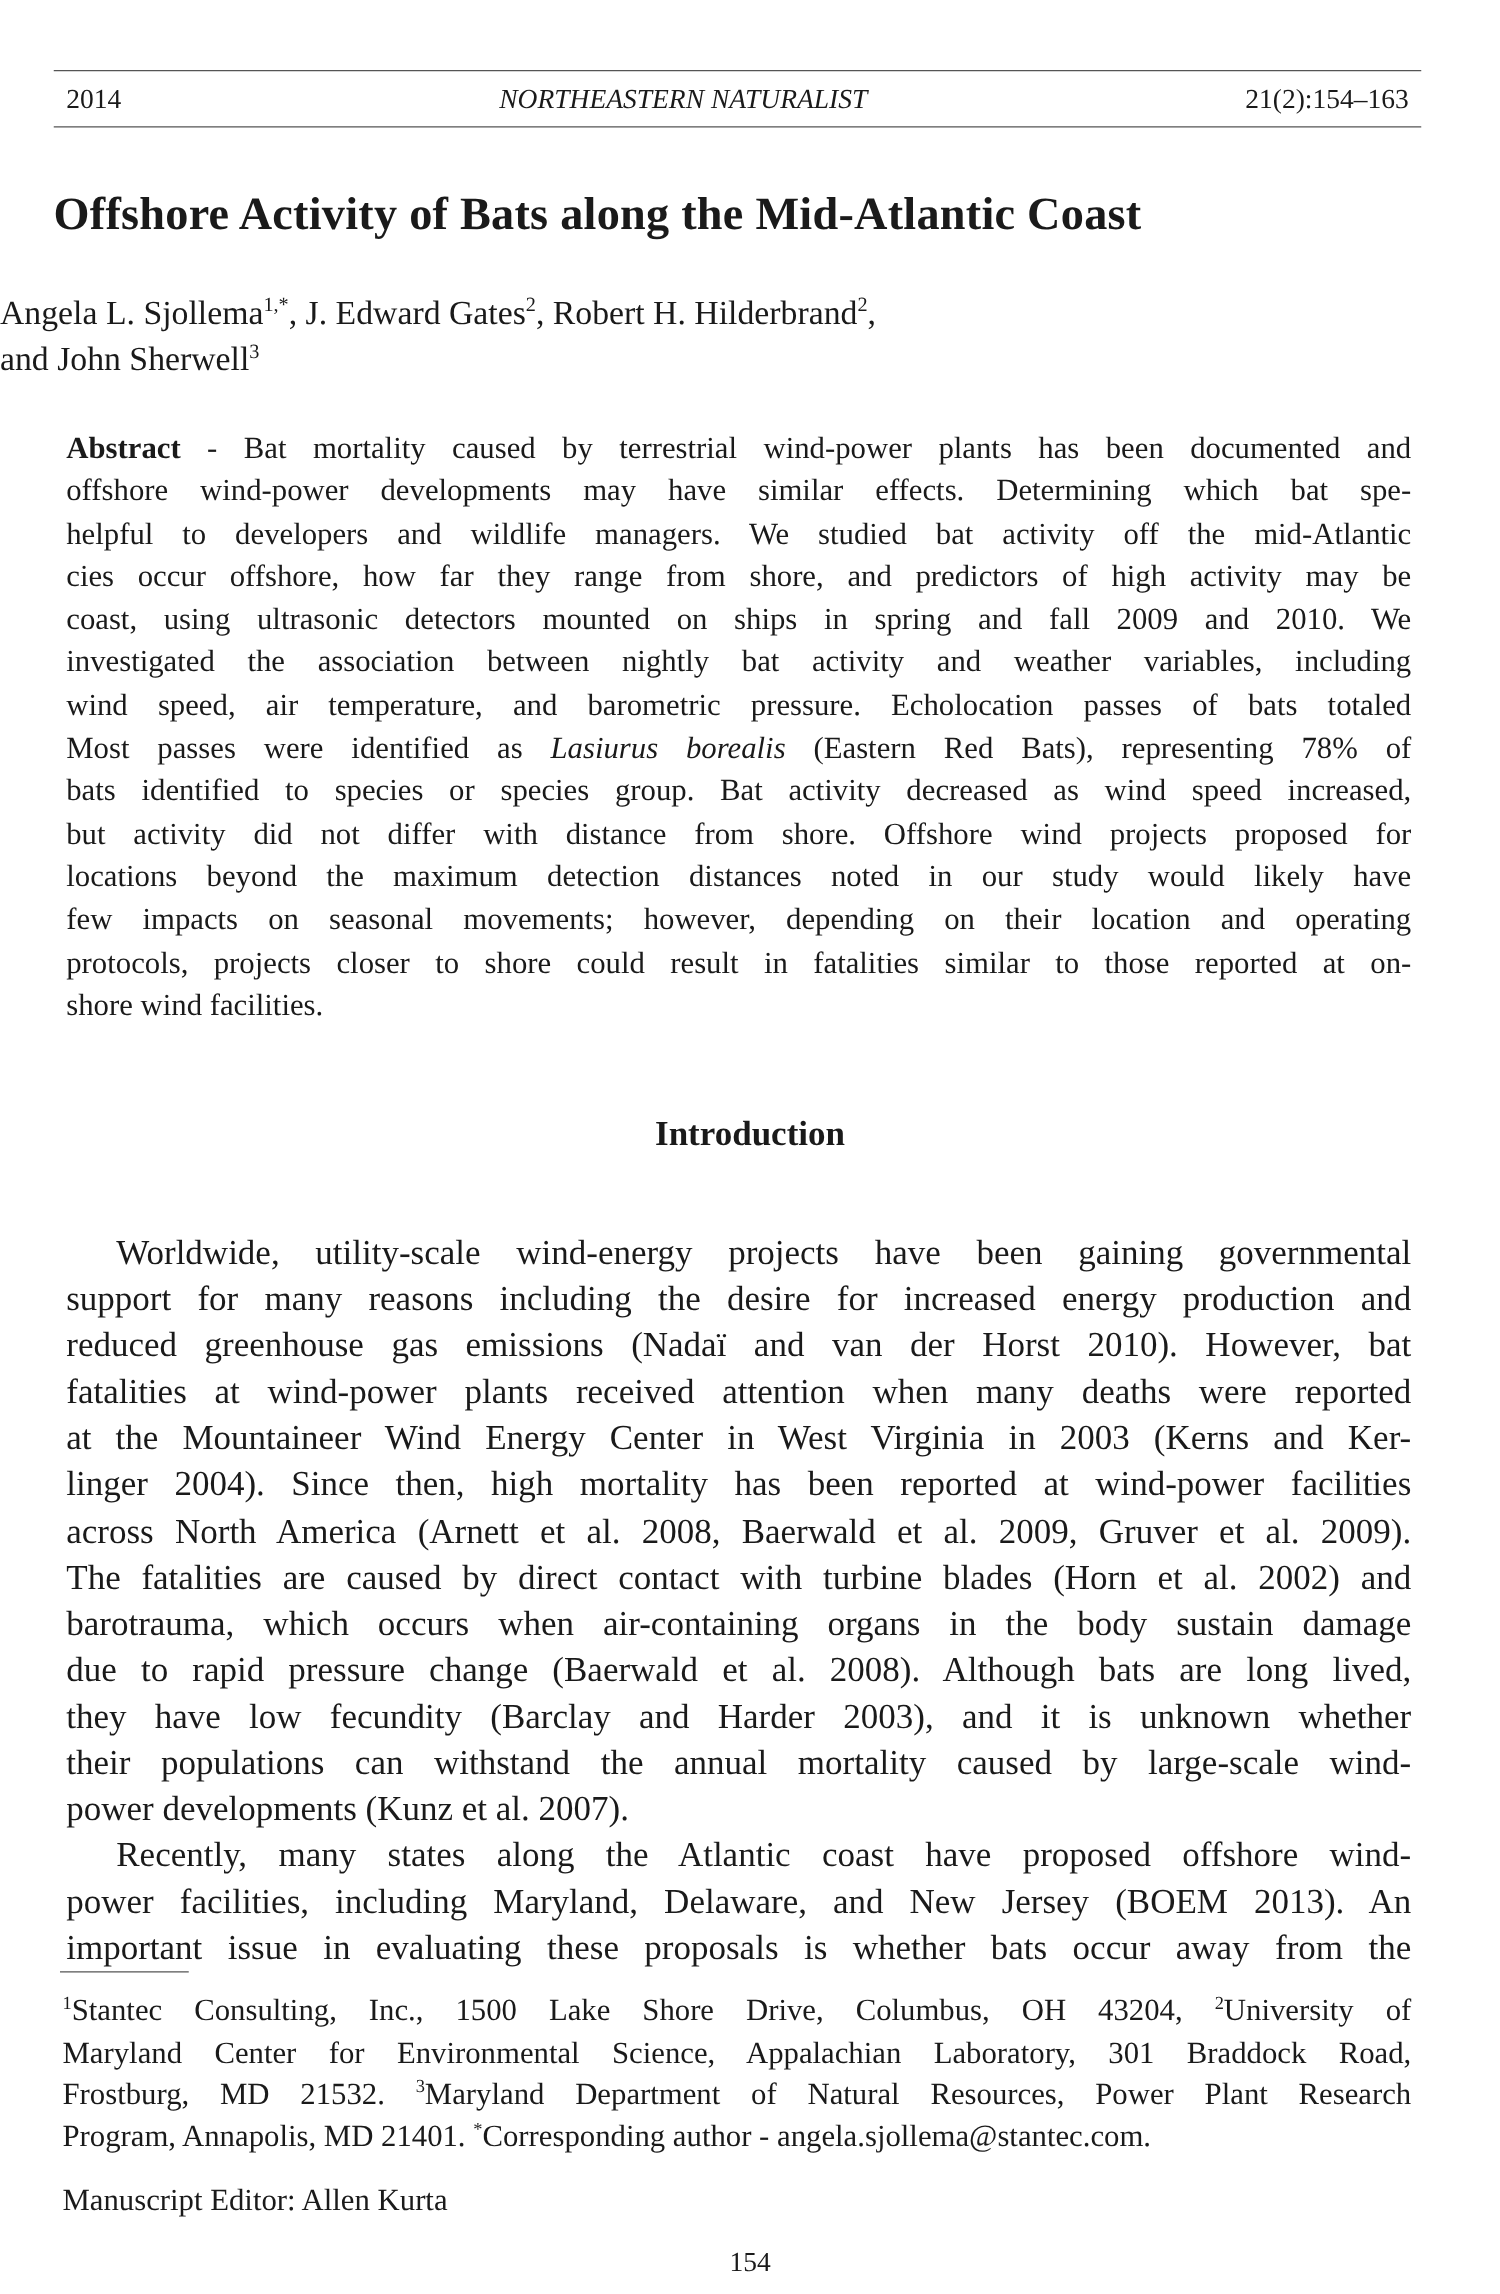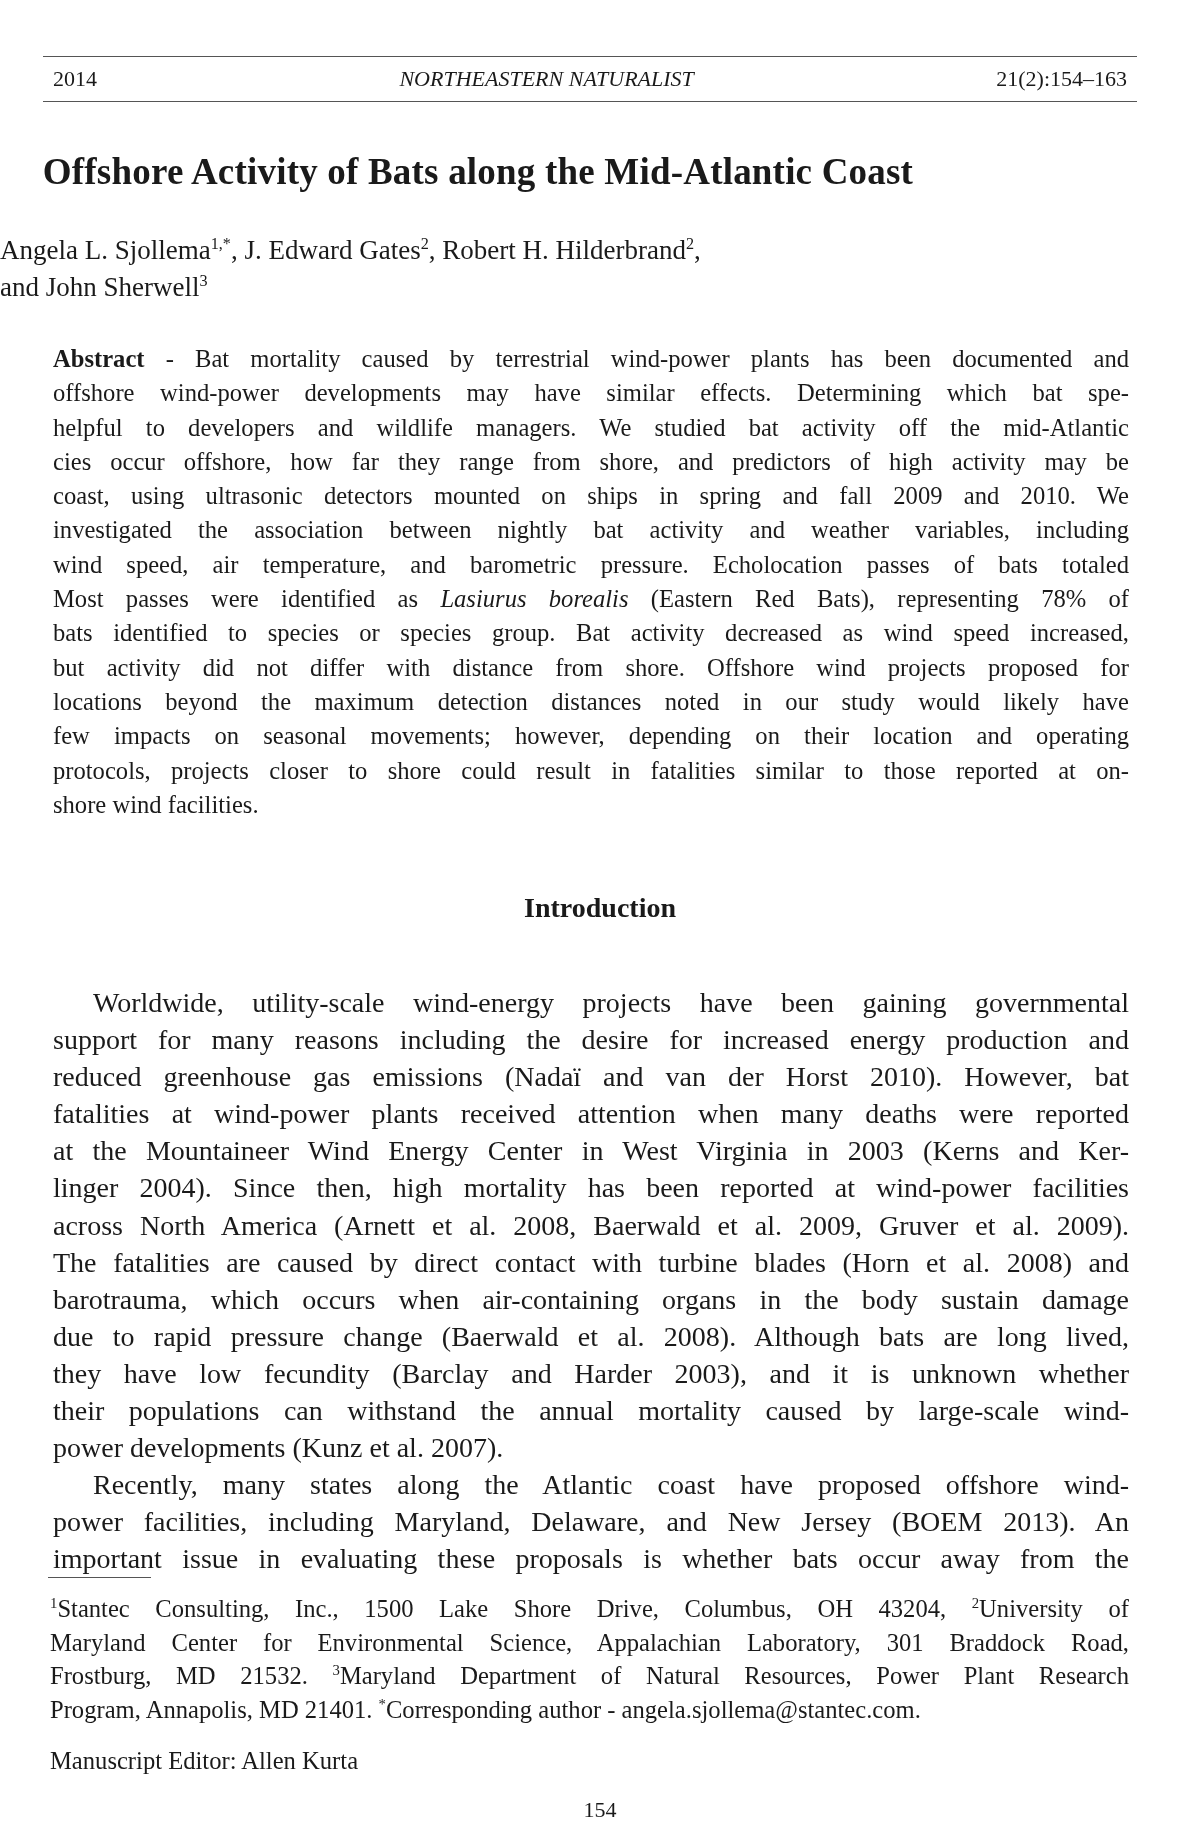--- a/index.html
+++ b/index.html
@@ -73,21 +73,21 @@
 <div class="heading">Introduction</div>
 
 <div class="intro" id="intro">
     <span class="line indent">Worldwide, utility-scale wind-energy projects have been gaining governmental</span>
     <span class="line">support for many reasons including the desire for increased energy production and</span>
     <span class="line">reduced greenhouse gas emissions (Nadaï and van der Horst 2010). However, bat</span>
     <span class="line">fatalities at wind-power plants received attention when many deaths were reported</span>
     <span class="line">at the Mountaineer Wind Energy Center in West Virginia in 2003 (Kerns and Ker-</span>
     <span class="line">linger 2004). Since then, high mortality has been reported at wind-power facilities</span>
     <span class="line">across North America (Arnett et al. 2008, Baerwald et al. 2009, Gruver et al. 2009).</span>
-    <span class="line">The fatalities are caused by direct contact with turbine blades (Horn et al. 2008) and</span>
+    <span class="line">The fatalities are caused by direct contact with turbine blades (Horn et al. 2002) and</span>
     <span class="line">barotrauma, which occurs when air-containing organs in the body sustain damage</span>
     <span class="line">due to rapid pressure change (Baerwald et al. 2008). Although bats are long lived,</span>
     <span class="line">they have low fecundity (Barclay and Harder 2003), and it is unknown whether</span>
     <span class="line">their populations can withstand the annual mortality caused by large-scale wind-</span>
     <span class="line last">power developments (Kunz et al. 2007).</span>
     <span class="line indent">Recently, many states along the Atlantic coast have proposed offshore wind-</span>
     <span class="line">power facilities, including Maryland, Delaware, and New Jersey (BOEM 2013). An</span>
     <span class="line">important issue in evaluating these proposals is whether bats occur away from the</span>
   </div>
 

